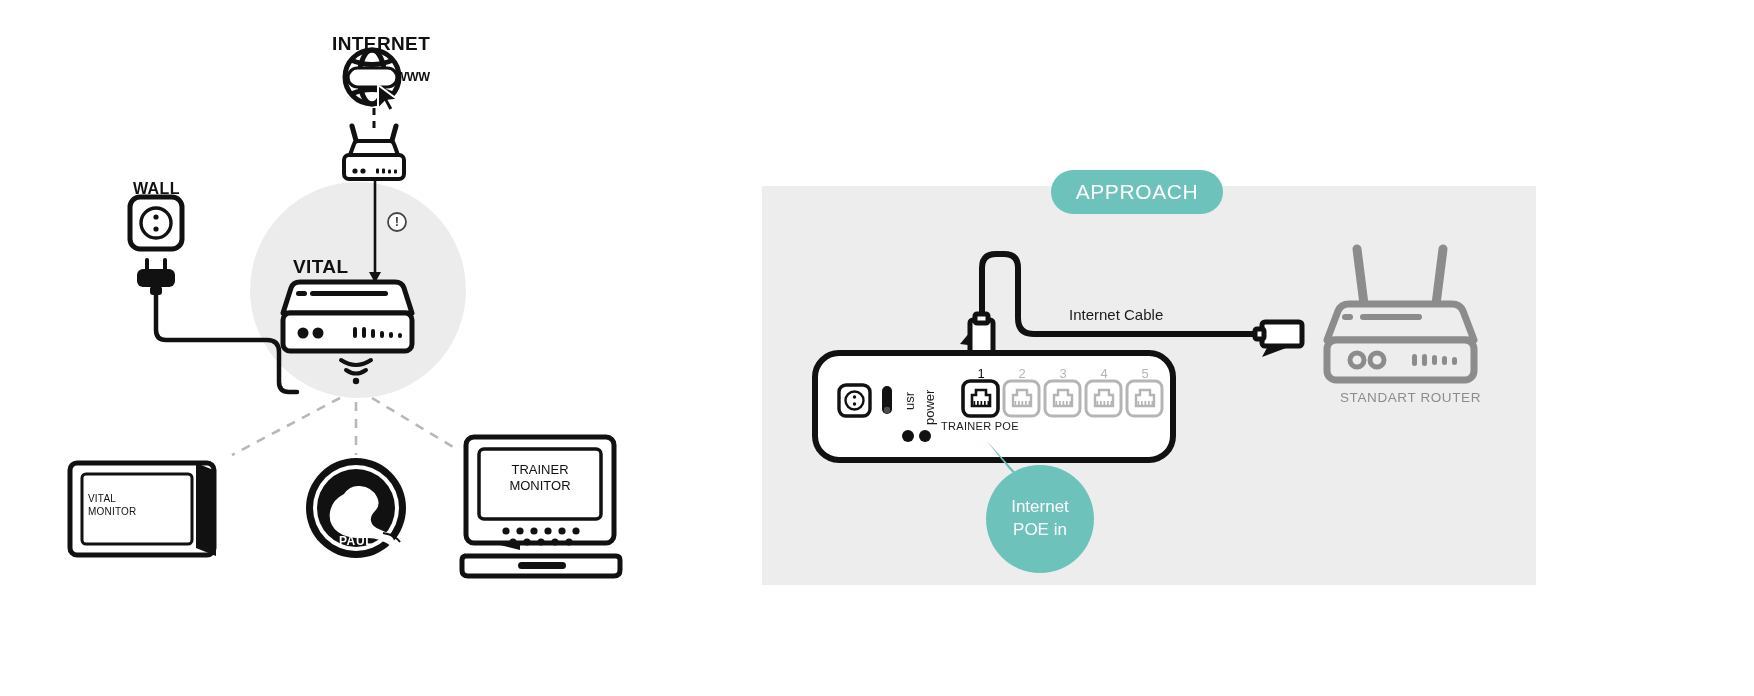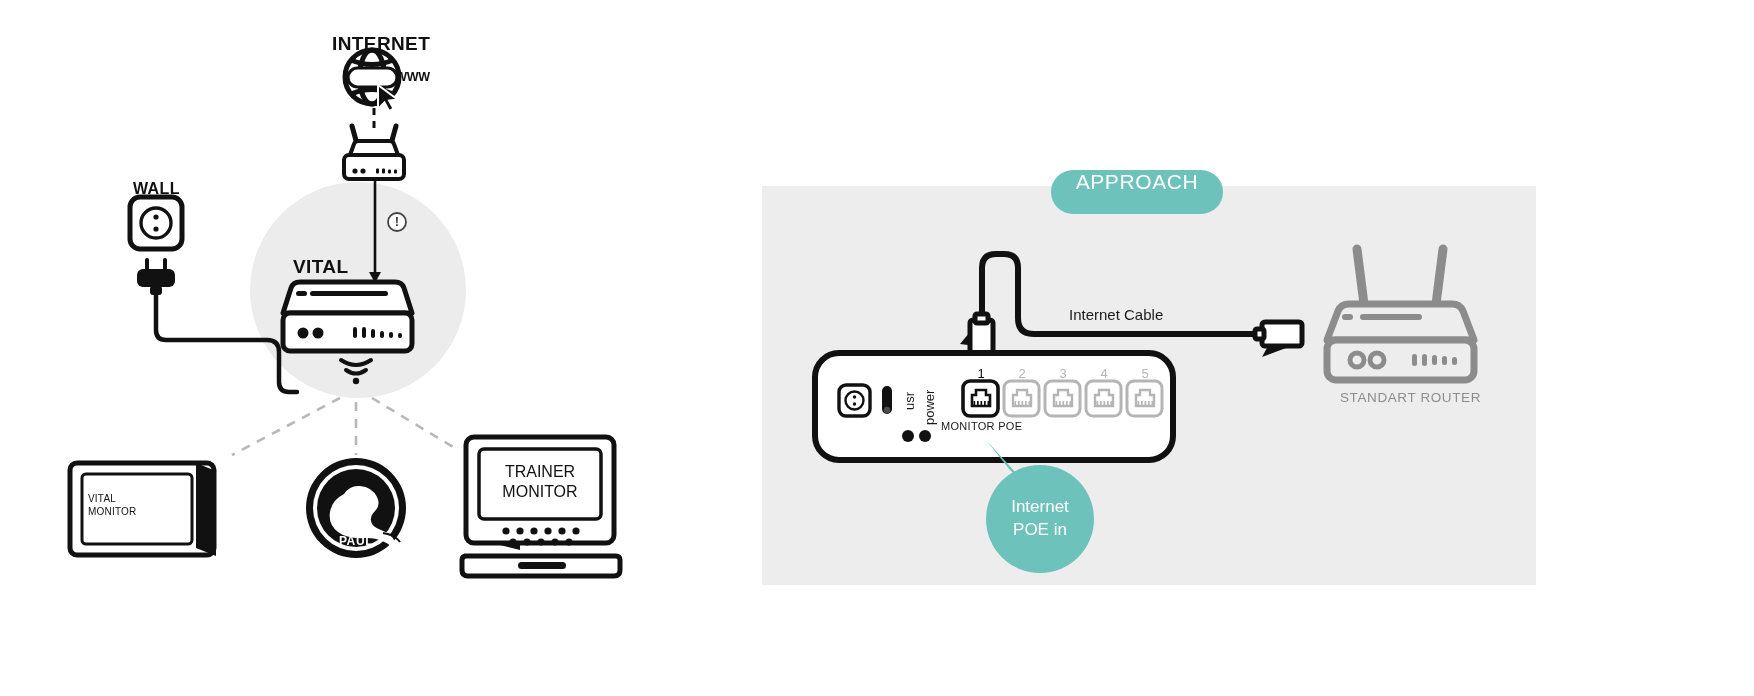--- a/index.html
+++ b/index.html
@@ -28,21 +28,21 @@
   
   .right-panel {
     position: absolute; left: 762px; top: 186px;
     width: 774px; height: 399px;
     background: #ededed;
   }
   .approach-badge {
     position: absolute; left: 1051px; top: 170px;
     width: 172px; height: 44px;
     border-radius: 22px;
-    display: flex; justify-content: center;
+    display: flex; align-items: center; justify-content: center;
     color: #ffffff;
     font-size: 21px;
     letter-spacing: .6px;
   }
   .eth-label {
     position: absolute; left: 1069px; top: 306px;
     font-size: 15px; color: #1b1b1b;
     white-space: nowrap;
   }
   .std-router-label {
@@ -235,21 +235,21 @@
     <div style="position:absolute;left:88px;top:493px;font-size:10px;font-weight:500;
                 color:#111;line-height:1.25;letter-spacing:.2px;">
       <div>VITAL</div>
       <div>MONITOR</div>
     </div>
 
     <div style="position:absolute;left:326px;top:534px;width:60px;text-align:center;
                 font-size:12px;font-weight:600;color:#fff;letter-spacing:.6px;">PAUL</div>
 
     <div style="position:absolute;left:479px;top:462px;width:122px;text-align:center;
-                font-size:16px;font-weight:500;color:#111;line-height:1.25;">
+                font-size:13px;font-weight:500;color:#111;line-height:1.25;">
       <div>TRAINER</div>
       <div>MONITOR</div>
     </div>
   </div>
 
   <div class="right-panel"></div>
 
   <div class="approach-badge" style="background:#6DC2BC">
     <span>APPROACH</span>
   </div>
@@ -362,21 +362,21 @@
         <rect x="1442" y="356" width="5" height="9" rx="2.5"></rect>
         <rect x="1452" y="357" width="5" height="8" rx="2.5"></rect>
       </g>
     </g>
   </svg>
 
   <div class="eth-label">Internet Cable</div>
 
   <div class="std-router-label">STANDART ROUTER</div>
 
-  <div class="poe-label">MONITOR POE</div>
+  <div class="poe-label">TRAINER POE</div>
 
   <div class="port-num active" style="left:971px">1</div>
   <div class="port-num dim" style="left:1012px">2</div>
   <div class="port-num dim" style="left:1053px">3</div>
   <div class="port-num dim" style="left:1094px">4</div>
   <div class="port-num dim" style="left:1135px">5</div>
 
   <div class="vlabel" style="left:902px;top:410px;">usr</div>
   <div class="vlabel" style="left:922px;top:425px;">power</div>
 

